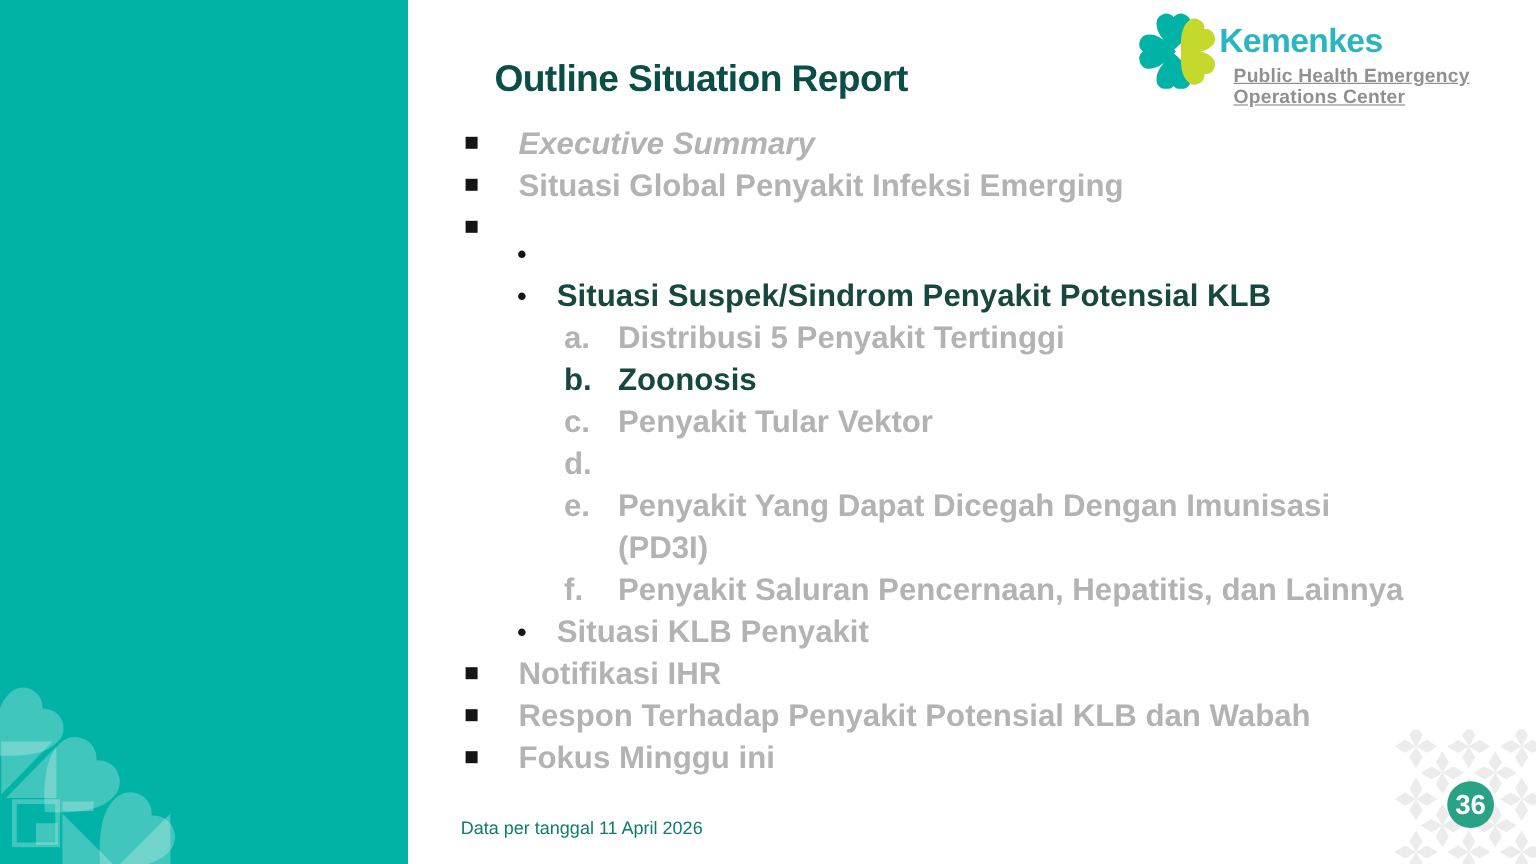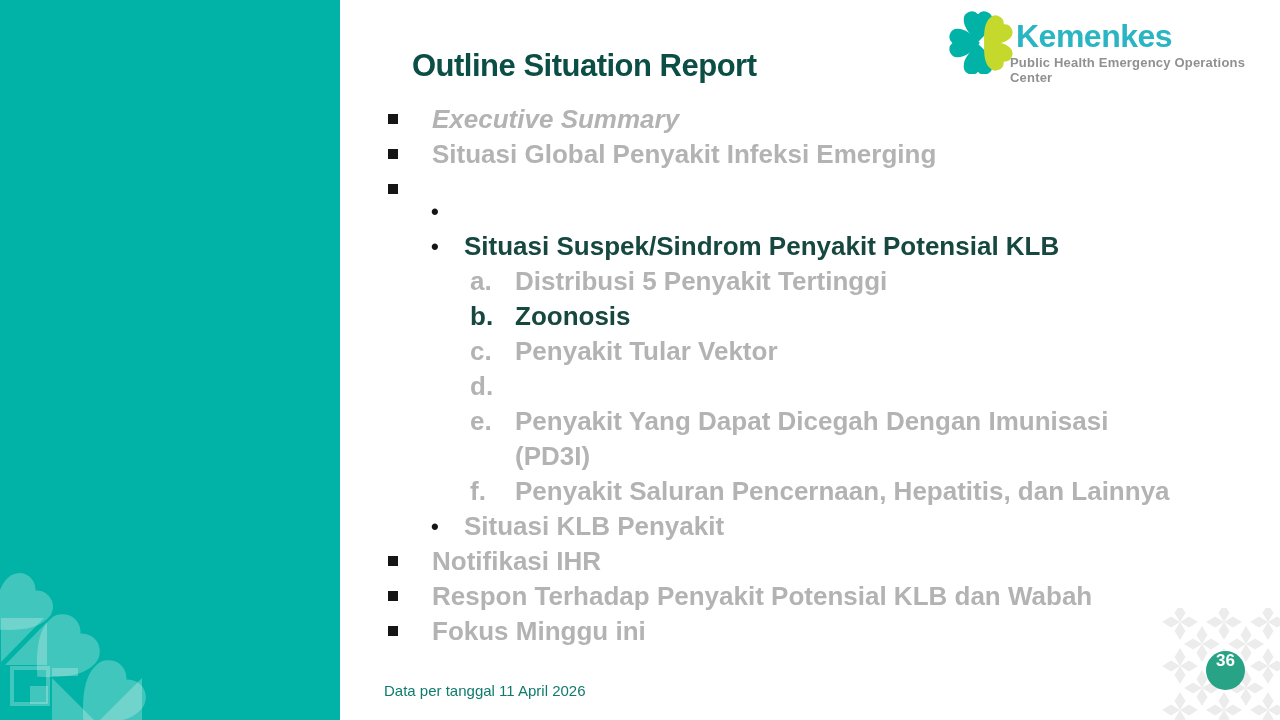--- a/index.html
+++ b/index.html
@@ -10,24 +10,24 @@
   .band{position:absolute;left:0;top:0;width:340px;height:720px;background:#00b3a6;}
   .band-pattern{position:absolute;left:0;bottom:0;}
 
   
   .title{position:absolute;left:384px;top:48px;font-size:31px;font-weight:bold;
          color:#0b4e45;letter-spacing:-0.5px;margin-left:28px;}
 
   
   .logo{position:absolute;left:948px;top:8px;width:330px;height:66px;}
   .logo-mark{position:absolute;left:0;top:2px;}
-  .logo-word{position:absolute;left:68px;top:10px;font-size:32px;font-weight:bold;
+  .logo-word{position:absolute;left:68px;top:10px;font-size:28px;font-weight:bold;
              color:#29b5c3;letter-spacing:-0.5px;}
-  .logo-sub{position:absolute;left:62px;top:47px;font-size:13px;font-weight:600;
-            color:#909090;letter-spacing:0.2px;}
+  .logo-sub{position:absolute;left:80px;top:47px;font-size:16px;font-weight:600;
+            color:#909090;letter-spacing:0.2px;text-decoration:underline;}
 
   
   .outline{position:absolute;left:384px;top:102px;width:866px;}
   .row{display:flex;align-items:flex-start;font-size:26px;font-weight:bold;
        color:#b3b3b3;line-height:35px;}
   .row.active{color:#174840;}
   .row.italic .lbl{font-style:italic;}
   .lvl1{margin-left:0;}
   .lvl2{margin-left:47px;}
   .lvl3{margin-left:86px;}
@@ -38,22 +38,22 @@
   .mk-letter{width:45px;color:#b3b3b3;}
   .row.active .mk-letter{color:#174840;}
   .lbl{display:inline-block;max-width:730px;}
 
   
   .footer{position:absolute;left:384px;top:682px;font-size:15px;color:#0f7b6e;}
 
   
   .ornament{position:absolute;right:0;bottom:0;}
   .badge{position:absolute;left:1206px;top:651px;width:39px;height:39px;border-radius:50%;
-         background:#28a385;color:#ffffff;font-size:17px;font-weight:bold;
-         display:flex;align-items:flex-start;justify-content:center;}
+         background:#28a385;color:#ffffff;font-size:23px;font-weight:bold;
+         display:flex;align-items:center;justify-content:center;}
 </style>
 </head>
 <body>
 
 <div class="band">
   <svg class="band-pattern" width="200" height="168" viewBox="0 0 200 168">
     <defs>
       <path id="petal" d="M0,22 C-10,13 -15,6 -15,-1 A8.5,8.5 0 0 1 0,-7 A8.5,8.5 0 0 1 15,-1 C15,6 10,13 0,22 Z"></path>
     </defs>
     <g fill="rgba(255,255,255,0.25)">

